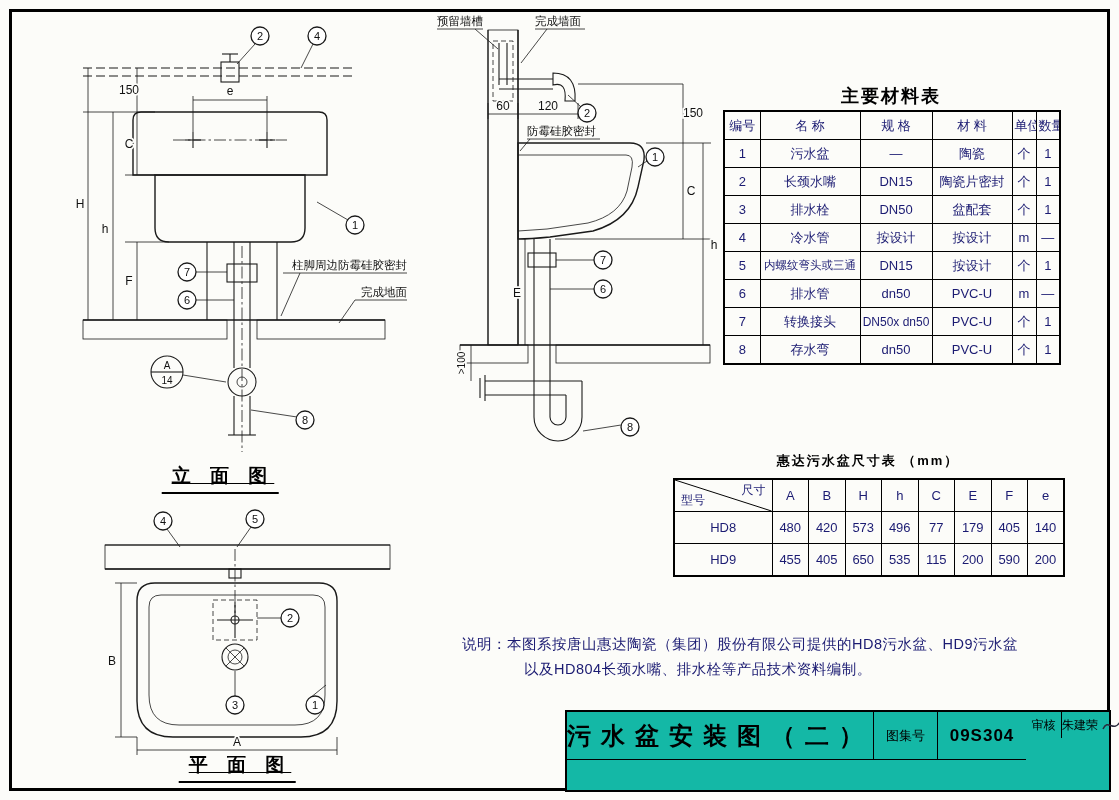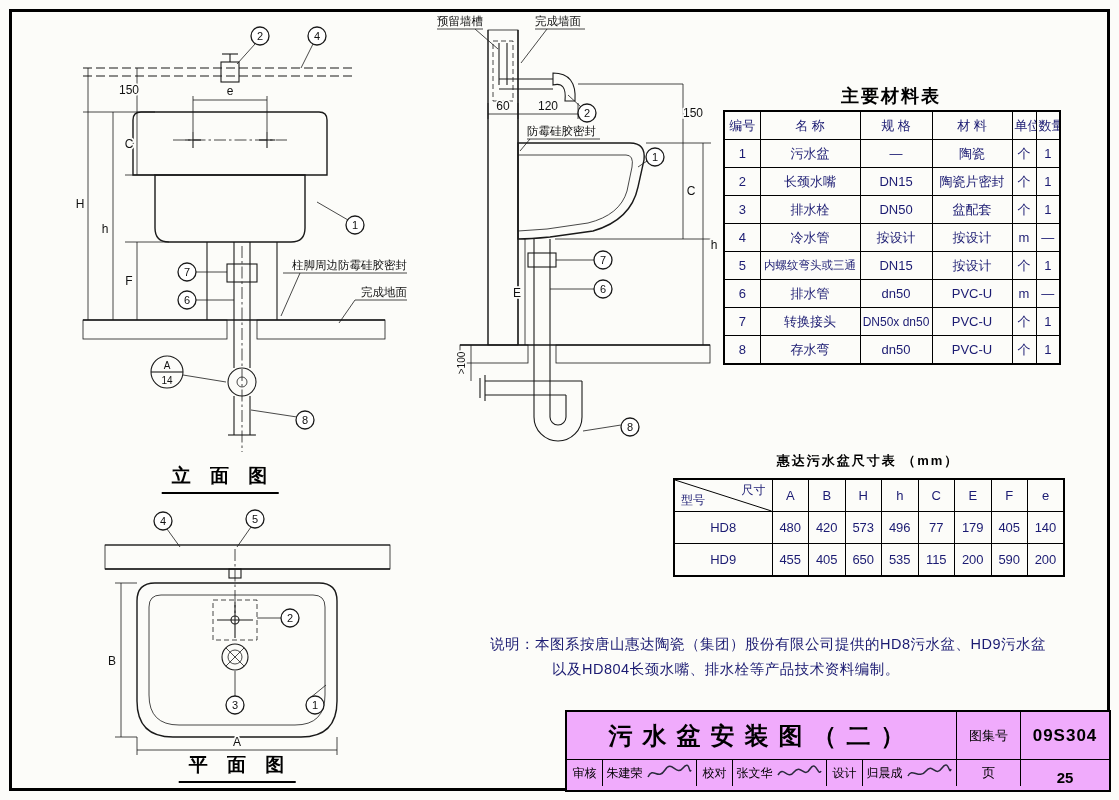--- a/index.html
+++ b/index.html
@@ -11,35 +11,35 @@
   .thin{stroke:#1a1a1a;stroke-width:0.8;fill:none;}
   .dash{stroke-dasharray:9 4;}
   .dashdot{stroke-dasharray:12 3 2.5 3;}
   .dashsm{stroke-dasharray:5 3;}
   text{fill:#111;font-family:"Liberation Sans",sans-serif;}
   .halo{paint-order:stroke;stroke:#fcfcf9;stroke-width:3.5px;}
   .callout circle{fill:#fff;stroke:#1a1a1a;stroke-width:1.3;}
   .callout text{font-size:11px;text-anchor:middle;}
   .dimlabel{font-size:12px;text-anchor:middle;}
   .notetxt{font-size:11.5px;}
-  .caption{position:absolute;transform:translateX(-50%);font-size:19px;font-weight:bold;letter-spacing:7px;color:#000;border-bottom:2.5px solid #000;padding:0 4px 3px 10px;white-space:nowrap;}
+  .caption{position:absolute;transform:translateX(-50%);font-size:19px;font-weight:bold;letter-spacing:7px;color:#000;border-bottom:2.5px solid #000;padding:0 4px 3px 10px;white-space:nowrap;text-decoration:underline;}
   .tbl-title{position:absolute;font-weight:bold;color:#000;text-align:center;letter-spacing:2px;}
   table.grid{border-collapse:collapse;position:absolute;color:#1b1b72;table-layout:fixed;}
   table.grid th,table.grid td{border:1.5px solid #000;text-align:center;font-size:13px;padding:0 2px;overflow:hidden;white-space:nowrap;}
   table.grid{border:2.5px solid #000;}
   .mat th,.mat td{height:27px;font-weight:normal;}
   .dimtbl th,.dimtbl td{height:31px;font-weight:normal;margin-left:20px;}
   .corner{position:relative;padding:0;}
   .corner .diag{position:absolute;inset:0;width:100%;height:100%;}
   .corner .c-top{position:absolute;top:2px;right:6px;font-size:12px;}
   .corner .c-bot{position:absolute;bottom:2px;left:6px;font-size:12px;}
   .notes{position:absolute;color:#1b1b72;font-size:14.5px;line-height:1.75;letter-spacing:0.5px;}
   .notes .l2{padding-left:62px;}
   
-  .tblock{position:absolute;border:2.5px solid #000;display:flex;flex-direction:column;background:#f0abfc;color:#000;}
+  .tblock{position:absolute;border:2.5px solid #000;display:flex;flex-direction:row;background:#14b8a6;color:#000;}
   .tb-row{display:flex;flex:none;}
   .tb-cell{border-right:1.5px solid #000;display:flex;align-items:center;justify-content:center;box-sizing:border-box;}
   .tb-cell:last-child{border-right:none;}
   .tb-r1{height:47px;border-bottom:1.5px solid #000;}
   .tb-r2{height:26px;}
   .tb-title{flex:1;font-size:24px;font-weight:bold;letter-spacing:10px;}
   .tb-w64{width:64px;font-size:13px;}
   .tb-w88{width:88px;}
   .atlas-no{font-size:17px;font-weight:bold;letter-spacing:1px;}
   .page-no{font-size:15px;font-weight:bold;margin-top:8px;}
@@ -541,21 +541,21 @@
           <td>650</td>
           <td>535</td>
           <td>115</td>
           <td>200</td>
           <td>590</td>
           <td>200</td>
     </tr>
   </tbody>
     </table>
 
-  <div class="notes" style="left:490px;top:632px;width:600px">
+  <div class="notes" style="left:462px;top:632px;width:600px">
     <div>说明：本图系按唐山惠达陶瓷（集团）股份有限公司提供的HD8污水盆、HD9污水盆</div>
     <div class="l2">以及HD804长颈水嘴、排水栓等产品技术资料编制。</div>
   </div>
 
   <div class="tblock" style="left:565px;top:710px;width:542px;height:78px">
     <div class="tb-row tb-r1">
       <div class="tb-cell tb-title">污水盆安装图（二）</div>
       <div class="tb-cell tb-w64">图集号</div>
       <div class="tb-cell tb-w88 atlas-no">09S304</div>
     </div>

